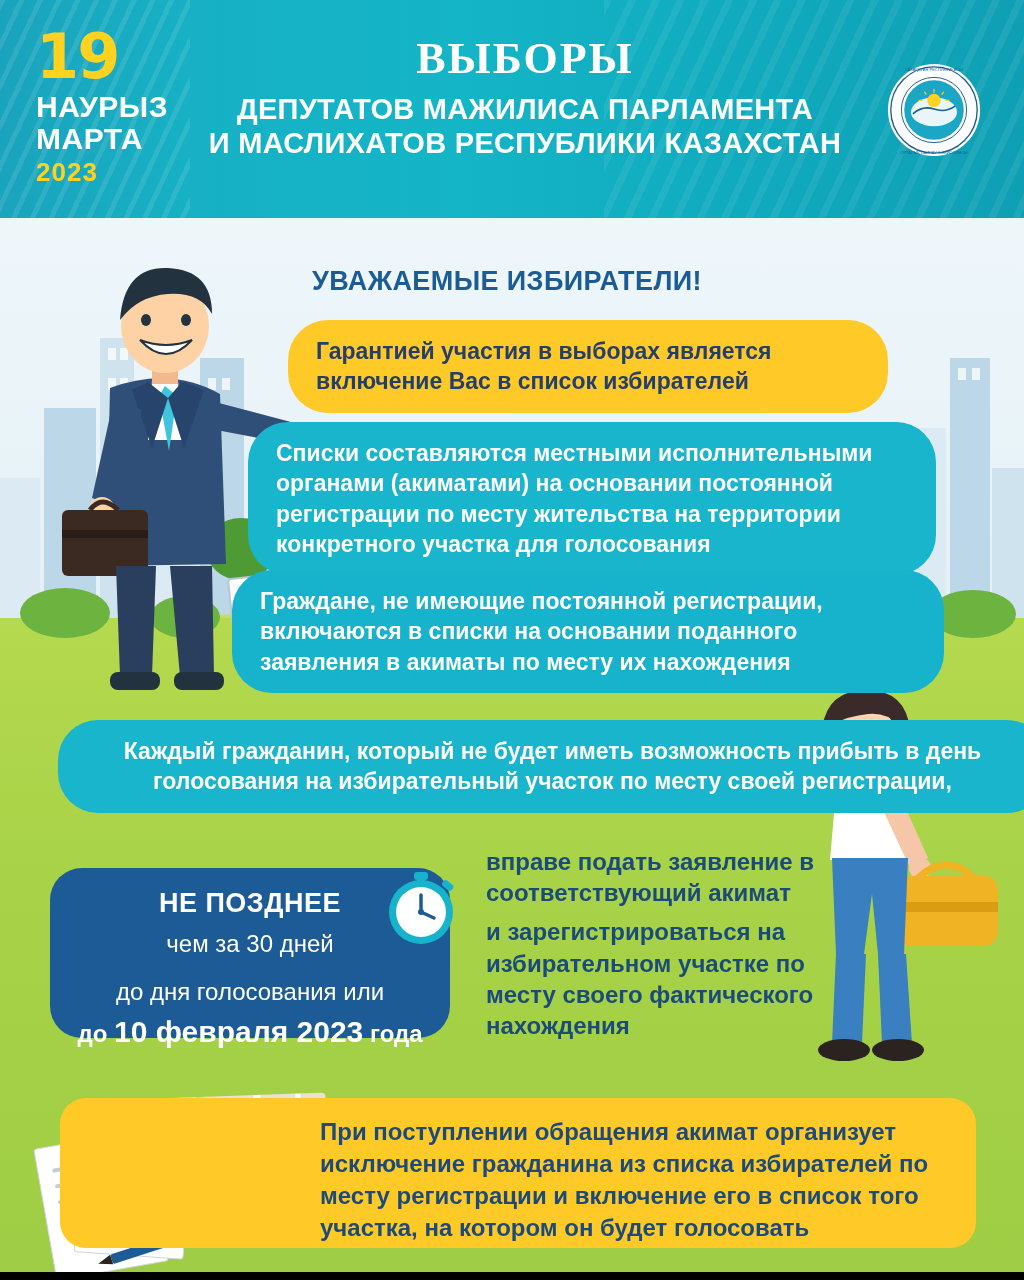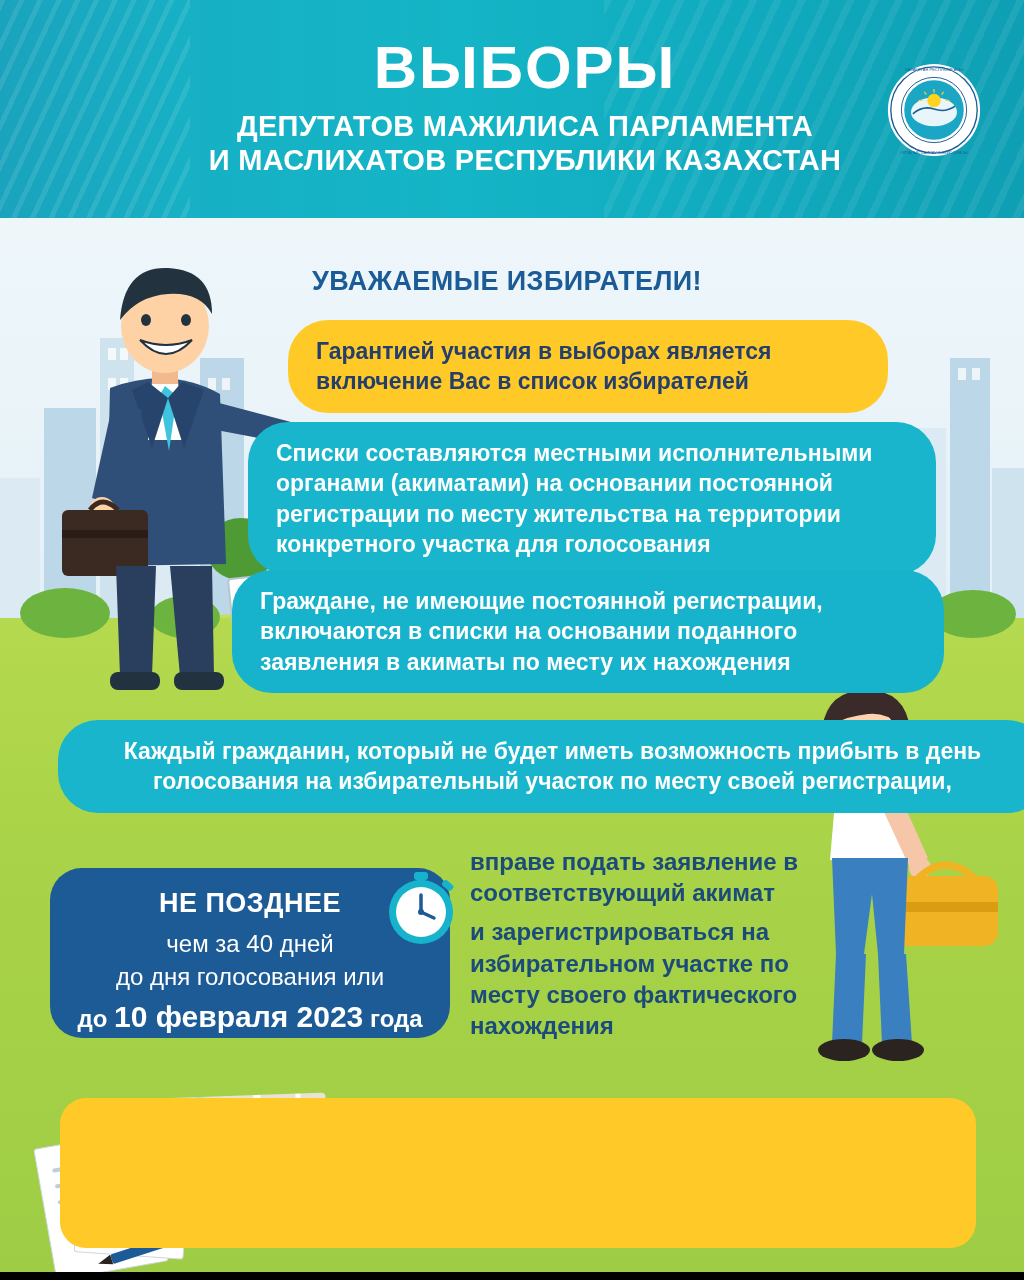--- a/index.html
+++ b/index.html
@@ -71,24 +71,25 @@
     letter-spacing: 1px;
   }
   .banner-title {
     position: absolute;
     left: 190px; top: 36px;
     width: 670px;
     text-align: center;
     color: #fff;
   }
   .banner-title .line1 {
-    font-size: 60px;
+    font-size: 44px;
     font-weight: bold;
     letter-spacing: 2px;
     line-height: 1.05;
+    font-family: Liberation Serif, serif;
   }
   .banner-title .line2 {
     font-size: 29px;
     font-weight: bold;
     letter-spacing: 0.3px;
     margin-top: 10px;
     line-height: 1.18;
   }
   .banner-title .line3 {
     font-size: 29px;
@@ -167,27 +168,27 @@
   #c4 { left: 58px;  top: 490px; width: 989px; font-size: 23px; text-align: center; margin-top: 12px; }
 
   #c5 {
     left: 50px; top: 650px; width: 400px; height: 170px;
     border-radius: 32px;
     text-align: center;
     padding: 18px 16px;
   }
   #c5 .l1 { font-size: 27px; letter-spacing: 0.5px; margin-bottom: 6px;}
   #c5 .l2 { font-size: 24px; font-weight: normal; }
-  #c5 .l3 { font-size: 24px; font-weight: normal; margin-top: 2px;}
+  #c5 .l3 { font-size: 24px; font-weight: normal; margin-top: 17px;}
   #c5 .l4 { font-size: 24px; margin-top: 4px;}
   #c5 .l4 b { font-size: 30px; }
 
   .right-text {
     position: absolute;
-    left: 470px; top: 628px;
+    left: 486px; top: 628px;
     width: 360px;
     font-size: 24px;
     font-weight: bold;
     color: #1b4b7a;
     line-height: 1.3;
   }
   .right-text .gap { display:block; height: 8px; }
 
   #c6 {
     left: 60px; top: 880px; width: 916px; height: 150px;
@@ -253,20 +254,26 @@
 </style>
 </head>
 <body>
 
 <div id="poster">
 
   <div class="banner">
     <div class="banner-stripes"></div>
     <div class="banner-stripes2"></div>
 
+    <div class="date-block">
+      <div class="date-day">19</div>
+      <div class="date-kz">НАУРЫЗ</div>
+      <div class="date-ru">МАРТА</div>
+      <div class="date-year">2023</div>
+    </div>
 
     <div class="banner-title">
       <div class="line1">ВЫБОРЫ</div>
       <div class="line2">ДЕПУТАТОВ МАЖИЛИСА ПАРЛАМЕНТА</div>
       <div class="line3">И МАСЛИХАТОВ РЕСПУБЛИКИ КАЗАХСТАН</div>
     </div>
 
     <svg class="emblem" viewBox="0 0 100 100">
       <circle cx="50" cy="50" r="48" fill="#ffffff"></circle>
       <circle cx="50" cy="50" r="45" fill="none" stroke="#1b5c96" stroke-width="1.4"></circle>
@@ -414,21 +421,21 @@
         <rect x="54" y="46" width="9" height="46" fill="#1d5b96"></rect>
         <polygon points="54,92 63,92 58.5,104" fill="#2b2320"></polygon>
       </g>
     </svg>
 
     <div class="callout c-teal2" id="c3">Граждане, не имеющие постоянной регистрации, включаются в списки на основании поданного заявления в акиматы по месту их нахождения</div>
     <div class="callout c-teal" id="c4">Каждый гражданин, который не будет иметь возможность прибыть в день голосования на избирательный участок по месту своей регистрации,</div>
 
     <div class="callout c-navy" id="c5">
       <div class="l1">НЕ ПОЗДНЕЕ</div>
-      <div class="l2">чем за 40 дней</div>
+      <div class="l2">чем за 30 дней</div>
       <div class="l3">до дня голосования или</div>
       <div class="l4"><span>до </span><b>10 февраля 2023</b><span> года</span></div>
     </div>
 
     <svg class="clock" viewBox="0 0 78 78">
       <circle cx="39" cy="42" r="32" fill="#17b2cb"></circle>
       <circle cx="39" cy="42" r="25" fill="#ffffff"></circle>
       <rect x="32" y="2" width="14" height="8" rx="3" fill="#17b2cb"></rect>
       <rect x="35" y="8" width="8" height="7" fill="#17b2cb"></rect>
       <rect x="60" y="12" width="12" height="7" rx="3" fill="#17b2cb" transform="rotate(40 66 15)"></rect>
@@ -471,17 +478,18 @@
 
     <svg style="position:absolute;left:90px;top:1000px;width:120px;height:60px;" viewBox="0 0 120 60">
       <g transform="rotate(-18 60 30)">
         <rect x="20" y="24" width="78" height="10" rx="2" fill="#1d5b96"></rect>
         <polygon points="20,24 20,34 6,29" fill="#2b2320"></polygon>
         <rect x="92" y="24" width="10" height="10" fill="#17b2cb"></rect>
       </g>
     </svg>
 
     <div class="callout c-yellow" id="c6"></div>
+    <div id="c6-text">При поступлении обращения акимат организует исключение гражданина из списка избирателей по месту регистрации и включение его в список того участка, на котором он будет голосовать</div>
 
   </div>
 
   <div class="bottom-bar"></div>
 </div>
 
 </body></html>

